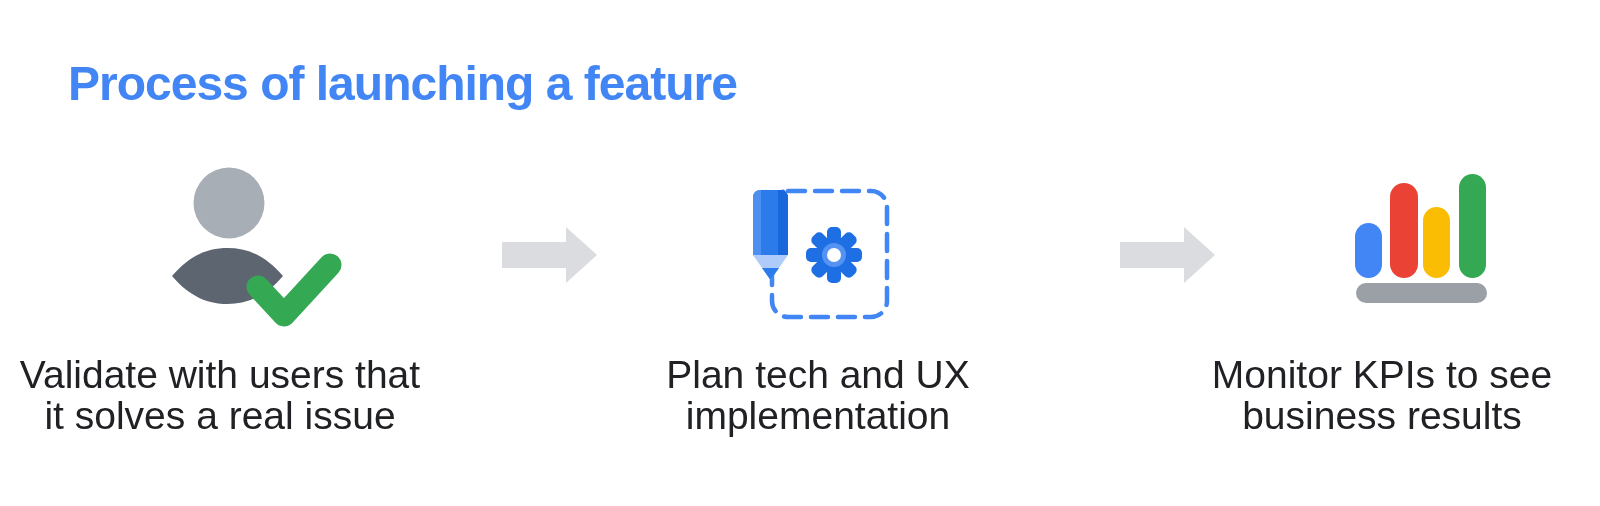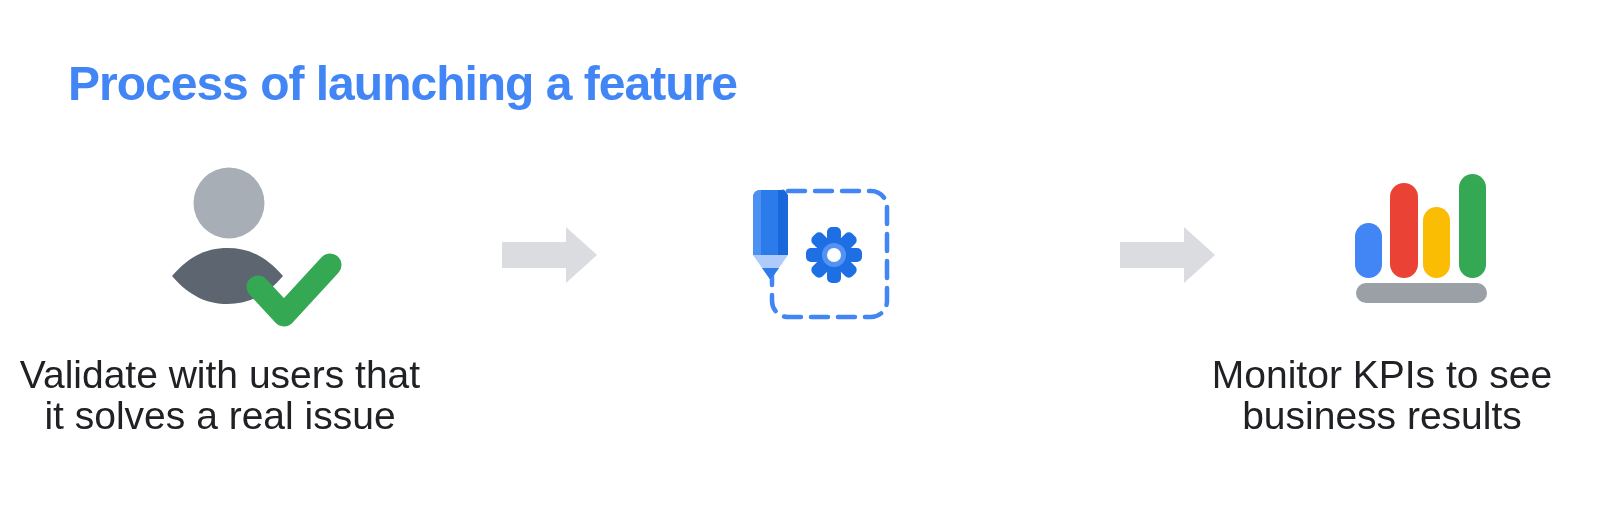--- a/index.html
+++ b/index.html
@@ -94,20 +94,22 @@
           <rect x="-7" y="-28" width="14" height="15" rx="5" transform="rotate(225)"></rect>
           <rect x="-7" y="-28" width="14" height="15" rx="5" transform="rotate(270)"></rect>
           <rect x="-7" y="-28" width="14" height="15" rx="5" transform="rotate(315)"></rect>
           <circle cx="0" cy="0" r="18.5"></circle>
         </g>
         <circle cx="0" cy="0" r="12" fill="#5492F4"></circle>
         <circle cx="0" cy="0" r="7" fill="#ffffff"></circle>
       </g>
     </svg>
   </span>
+  <div class="label label-2">Plan tech and UX
+implementation</div>
 
   <span class="arrow arrow-2">
     <svg width="95" height="56" viewBox="0 0 95 56" xmlns="http://www.w3.org/2000/svg">
       <rect x="0" y="15" width="64" height="26" fill="#DADCE0"></rect>
       <polygon points="64,0 95,28 64,56" fill="#DADCE0"></polygon>
     </svg>
   </span>
 
   <span class="icon icon-bar-chart">
     <svg width="140" height="135" viewBox="0 0 140 135" xmlns="http://www.w3.org/2000/svg">

